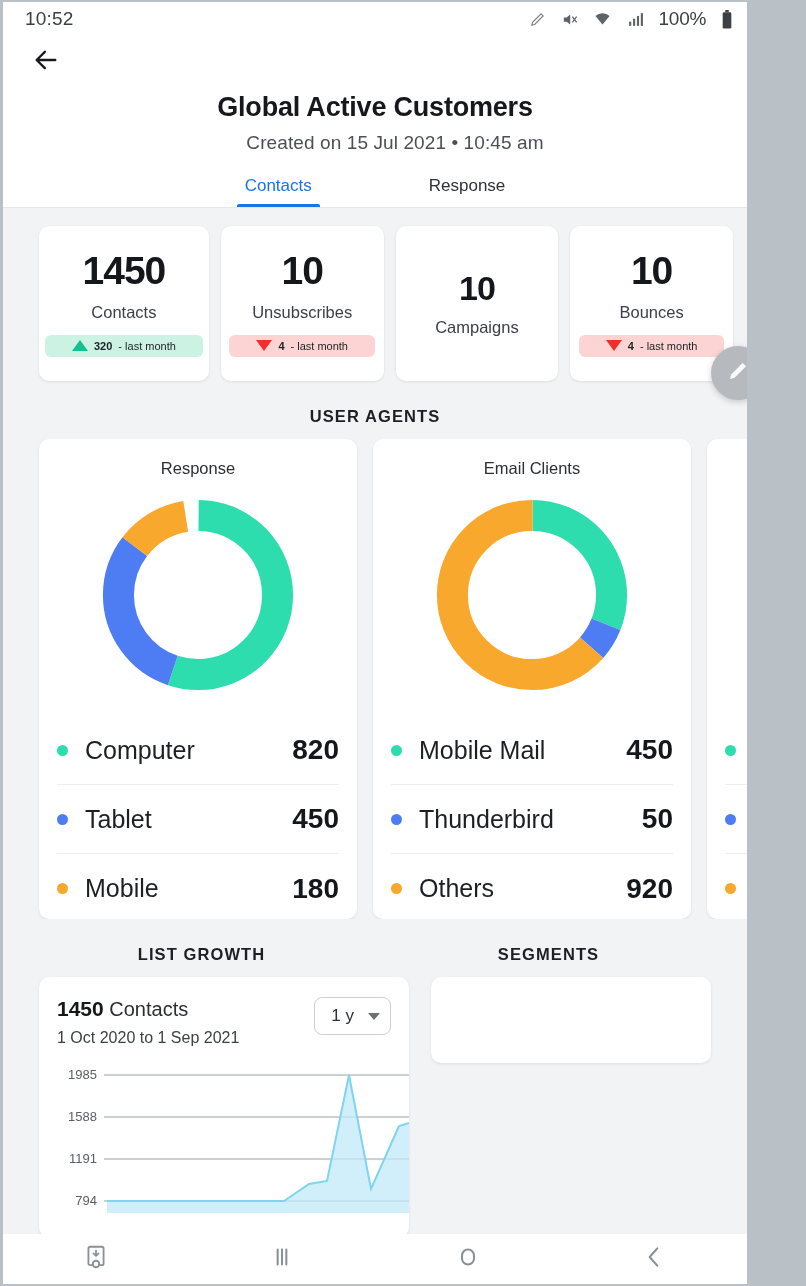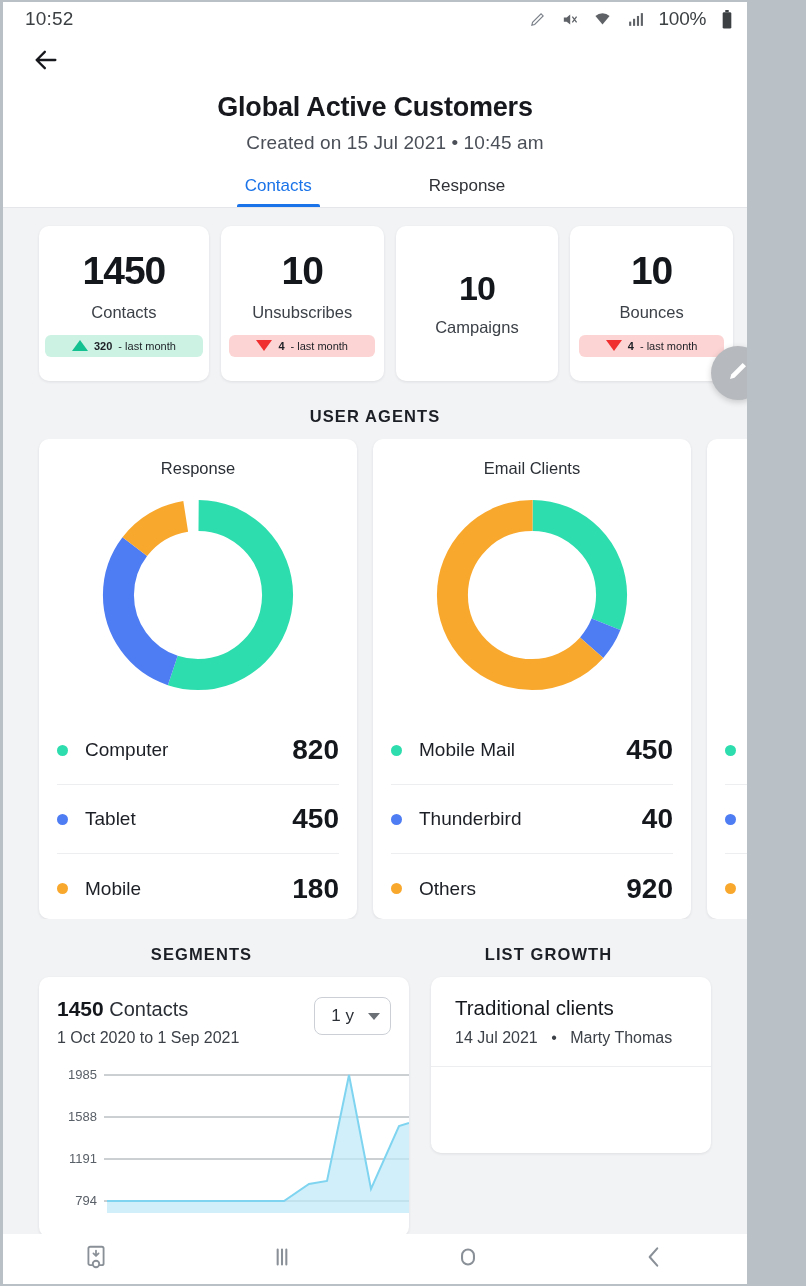--- a/index.html
+++ b/index.html
@@ -104,21 +104,21 @@
   }
   .ua-title { text-align: center; font-size: 16.5px; color: #2b2f36; }
   .donut-wrap { display: flex; justify-content: center; margin-top: 12px; }
   .legend { margin-top: 16px; }
   .legend-row {
     display: flex; align-items: center; height: 69px;
     border-bottom: 1px solid #edeef0;
   }
   .legend-row:last-child { border-bottom: none; }
   .legend-dot { width: 11px; height: 11px; border-radius: 50%; flex: 0 0 11px; }
-  .legend-name { margin-left: 17px; font-size: 19px; color: #1c1f25; white-space: nowrap; }
+  .legend-name { margin-left: 17px; font-size: 25px; color: #1c1f25; white-space: nowrap; }
   .legend-val { margin-left: auto; font-size: 28px; font-weight: 700; color: #14171c; }
 
   
   .bottom-row { display: flex; gap: 22px; padding: 0 36px; align-items: flex-start; }
   .bcol { flex: 1 1 0; }
   .panel {
     background: #fff; border-radius: 10px; box-shadow: 0 1px 3px rgba(20,25,35,.09);
     overflow: hidden;
   }
   .growth-head { display: flex; align-items: flex-start; padding: 20px 18px 0 18px; }
@@ -300,21 +300,21 @@
         </div>
         <div class="legend">
           <div class="legend-row">
             <span class="legend-dot" style="background:#2EDDAD"></span>
             <span class="legend-name">Mobile Mail</span>
             <span class="legend-val">450</span>
           </div>
           <div class="legend-row">
             <span class="legend-dot" style="background:#4E7CF3"></span>
             <span class="legend-name">Thunderbird</span>
-            <span class="legend-val">40</span>
+            <span class="legend-val">50</span>
           </div>
           <div class="legend-row">
             <span class="legend-dot" style="background:#F9A82E"></span>
             <span class="legend-name">Others</span>
             <span class="legend-val">920</span>
           </div>
         </div>
       </div>
 
       <div class="ua-card">
@@ -341,24 +341,24 @@
             <span class="legend-dot" style="background:#F9A82E"></span>
             <span class="legend-name">Others</span>
 
           </div>
         </div>
       </div>
     </div>
 
     <div style="display:flex;padding:0 36px;gap:22px;">
       <div class="bcol">
+          <div class="section-title">LIST GROWTH</div>
+        </div>
+      <div class="bcol">
           <div class="section-title">SEGMENTS</div>
-        </div>
-      <div class="bcol">
-          <div class="section-title">LIST GROWTH</div>
         </div>
     </div>
 
     <div class="bottom-row">
 
       <div class="bcol">
         <div class="panel" style="height:260px;">
           <div class="growth-head">
             <div>
               <div class="growth-contacts">
@@ -388,28 +388,20 @@
 
               <path d="M48,138 L100,138 L150,138 L200,138 L225,138 L250,121 L268,118 L290,12 L312,126 L340,63 L350,60 L350,180 L48,180 Z" fill="#BEE9F8" opacity="0.72"></path>
               <path d="M48,138 L100,138 L150,138 L200,138 L225,138 L250,121 L268,118 L290,12 L312,126 L340,63 L350,60" fill="none" stroke="#7FD4F0" stroke-width="2"></path>
             </svg>
           </div>
         </div>
       </div>
 
       <div class="bcol">
         <div class="panel">
-          <div class="seg-item">
-            <div class="seg-name">Traditional clients</div>
-            <div class="seg-meta">
-              <span>14 Jul 2021</span>
-              <span class="seg-dot">•</span>
-              <span>Marty Thomas</span>
-            </div>
-          </div>
           <div style="height:86px;"></div>
         </div>
       </div>
     </div>
   </div>
 
   <div class="navbar">
     <div class="nav-btn">
       <span>
         <svg width="26" height="26" viewBox="0 0 24 24">

